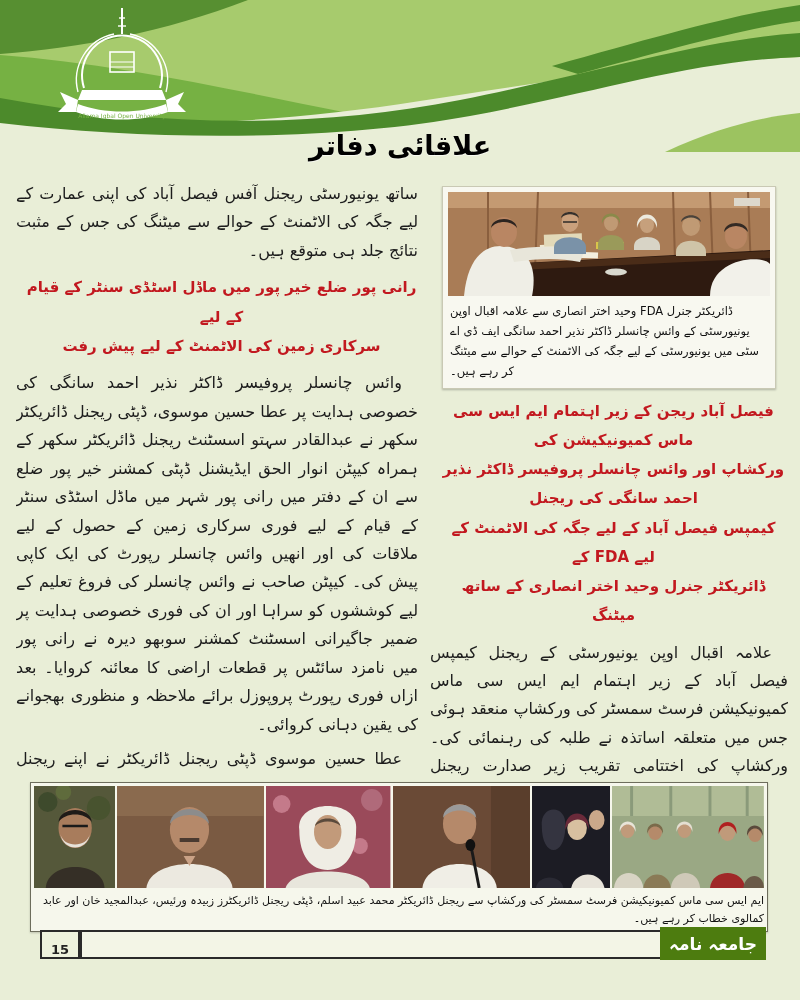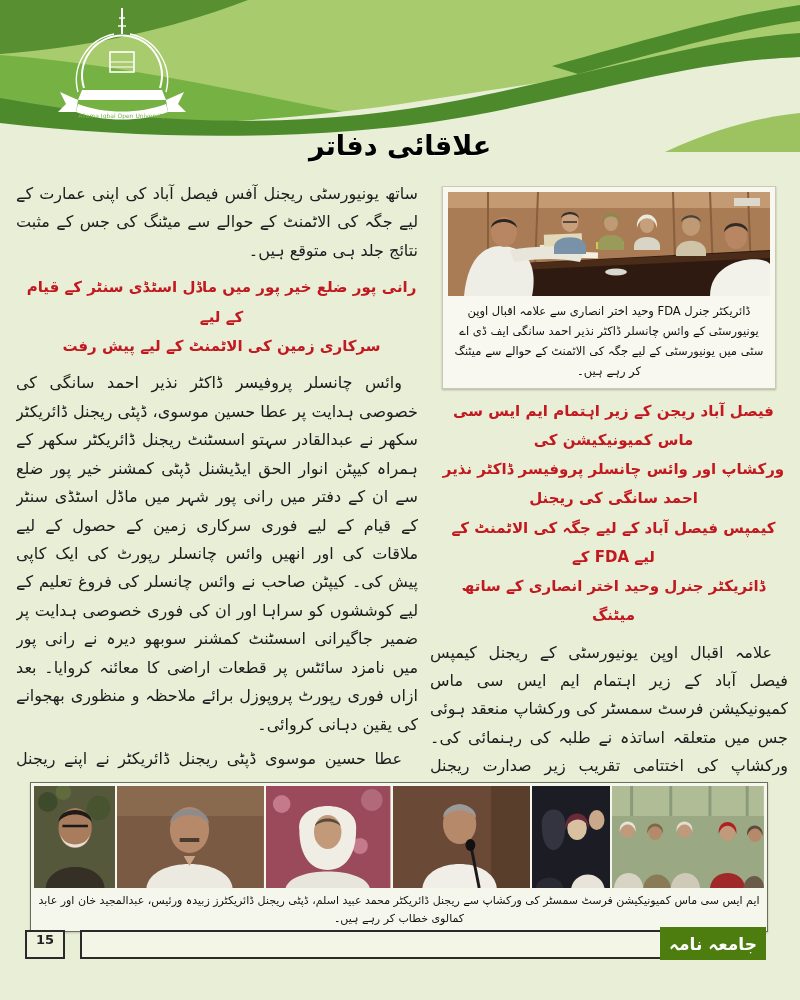--- a/index.html
+++ b/index.html
@@ -25,39 +25,39 @@
   .red-head{
     color:#c2181f;font-weight:bold;font-size:15px;line-height:1.95;
     text-align:center;white-space:pre-line;margin:8px 0 8px 9px;
   }
   .photo-card{
     background:#f8f8f0;border:1px solid #c9c9b4;box-shadow:0 1px 2px rgba(0,0,0,.25);
     padding:5px 5px 3px 5px;width:322px;margin:0 auto 8px auto;
   }
   .photo-card svg{display:block;}
   .photo-caption{
-    font-size:11.5px;line-height:1.75;text-align:center;direction:rtl;
+    font-size:11.5px;line-height:1.75;text-align:left;direction:rtl;
     margin:5px 2px 3px 2px;color:#111;
   }
   .bottom-fig{
     position:absolute;left:30px;top:782px;width:738px;
     background:#f6f7ec;border:1px solid #6d6d5c;box-shadow:0 1px 2px rgba(0,0,0,.2);
     padding:3px;box-sizing:border-box;
   }
   .strip{display:flex;gap:2px;height:102px;}
   .strip .seg{height:102px;overflow:hidden;}
   .strip svg{display:block;width:100%;height:100%;}
   .bottom-caption{
-    font-size:11px;line-height:1.6;text-align:center;direction:rtl;
+    font-size:11px;line-height:1.6;text-align:right;direction:rtl;
     margin:4px 0 1px 0;color:#111;
   }
   .footer-pageno{
-    position:absolute;left:25px;top:930px;width:36px;height:25px;
+    position:absolute;left:40px;top:930px;width:36px;height:25px;
     border:2px solid #2a2a2a;background:#eef2dd;
-    display:flex;align-items:flex-start;justify-content:center;
+    display:flex;align-items:flex-end;justify-content:center;
     font-size:13px;font-weight:bold;color:#222;
   }
   .footer-bar{
     position:absolute;left:80px;top:930px;width:578px;height:25px;
     border:2px solid #2a2a2a;background:#f3f5e6;
   }
   .footer-masthead{
     position:absolute;left:660px;top:927px;width:106px;height:33px;
     background:#4d7c0f;color:#fff;direction:rtl;
     display:flex;align-items:center;justify-content:center;

